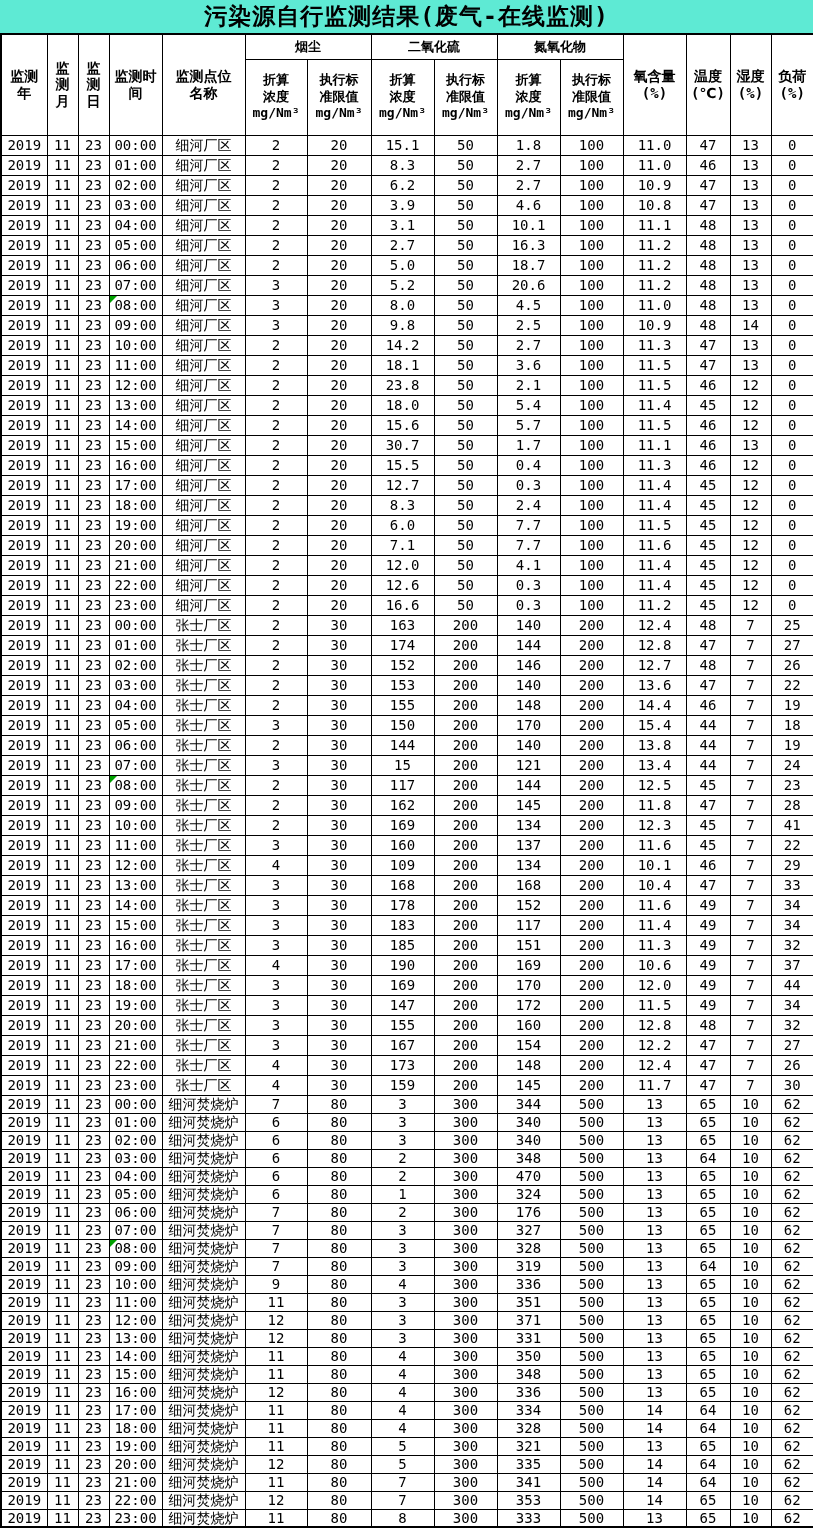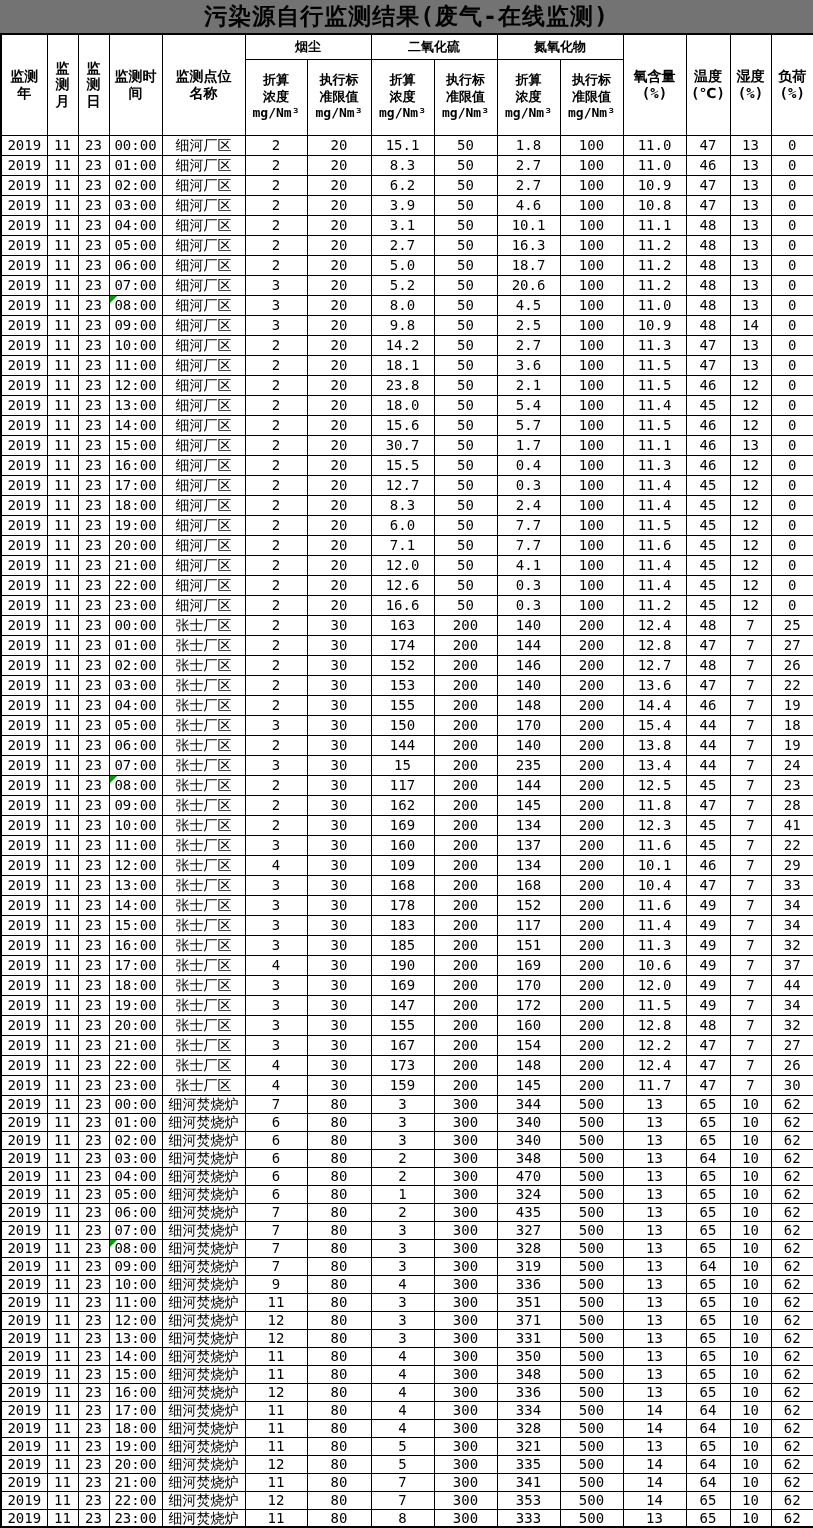--- a/index.html
+++ b/index.html
@@ -6,21 +6,21 @@
   html, body {
     margin: 0; padding: 0;
     width: 813px;
     background: #ffffff;
     color: #000000;
     font-family: "DejaVu Sans Mono", "DejaVu Sans", sans-serif;
   }
   .title-bar {
     width: 813px;
     height: 33px;
-    background: #737373;
+    background: #5eead4;
     display: flex;
     align-items: center;
     justify-content: center;
     font-size: 23px;
     font-weight: bold;
     letter-spacing: 1px;
   }
   table.monitor {
     width: 813px;
     border-collapse: collapse;
@@ -661,21 +661,21 @@
       <tr class="row-tall">
         <td>2019</td>
         <td>11</td>
         <td>23</td>
         <td>07:00</td>
         <td class="site-cell">张士厂区</td>
         <td>3</td>
         <td>30</td>
         <td>15</td>
         <td>200</td>
-        <td>235</td>
+        <td>121</td>
         <td>200</td>
         <td>13.4</td>
         <td>44</td>
         <td>7</td>
         <td>24</td>
       </tr>
       <tr class="row-tall">
         <td>2019</td>
         <td>11</td>
         <td>23</td>
@@ -1052,21 +1052,21 @@
       <tr class="row-short">
         <td>2019</td>
         <td>11</td>
         <td>23</td>
         <td>06:00</td>
         <td class="site-cell">细河焚烧炉</td>
         <td>7</td>
         <td>80</td>
         <td>2</td>
         <td>300</td>
-        <td>435</td>
+        <td>176</td>
         <td>500</td>
         <td>13</td>
         <td>65</td>
         <td>10</td>
         <td>62</td>
       </tr>
       <tr class="row-short">
         <td>2019</td>
         <td>11</td>
         <td>23</td>

